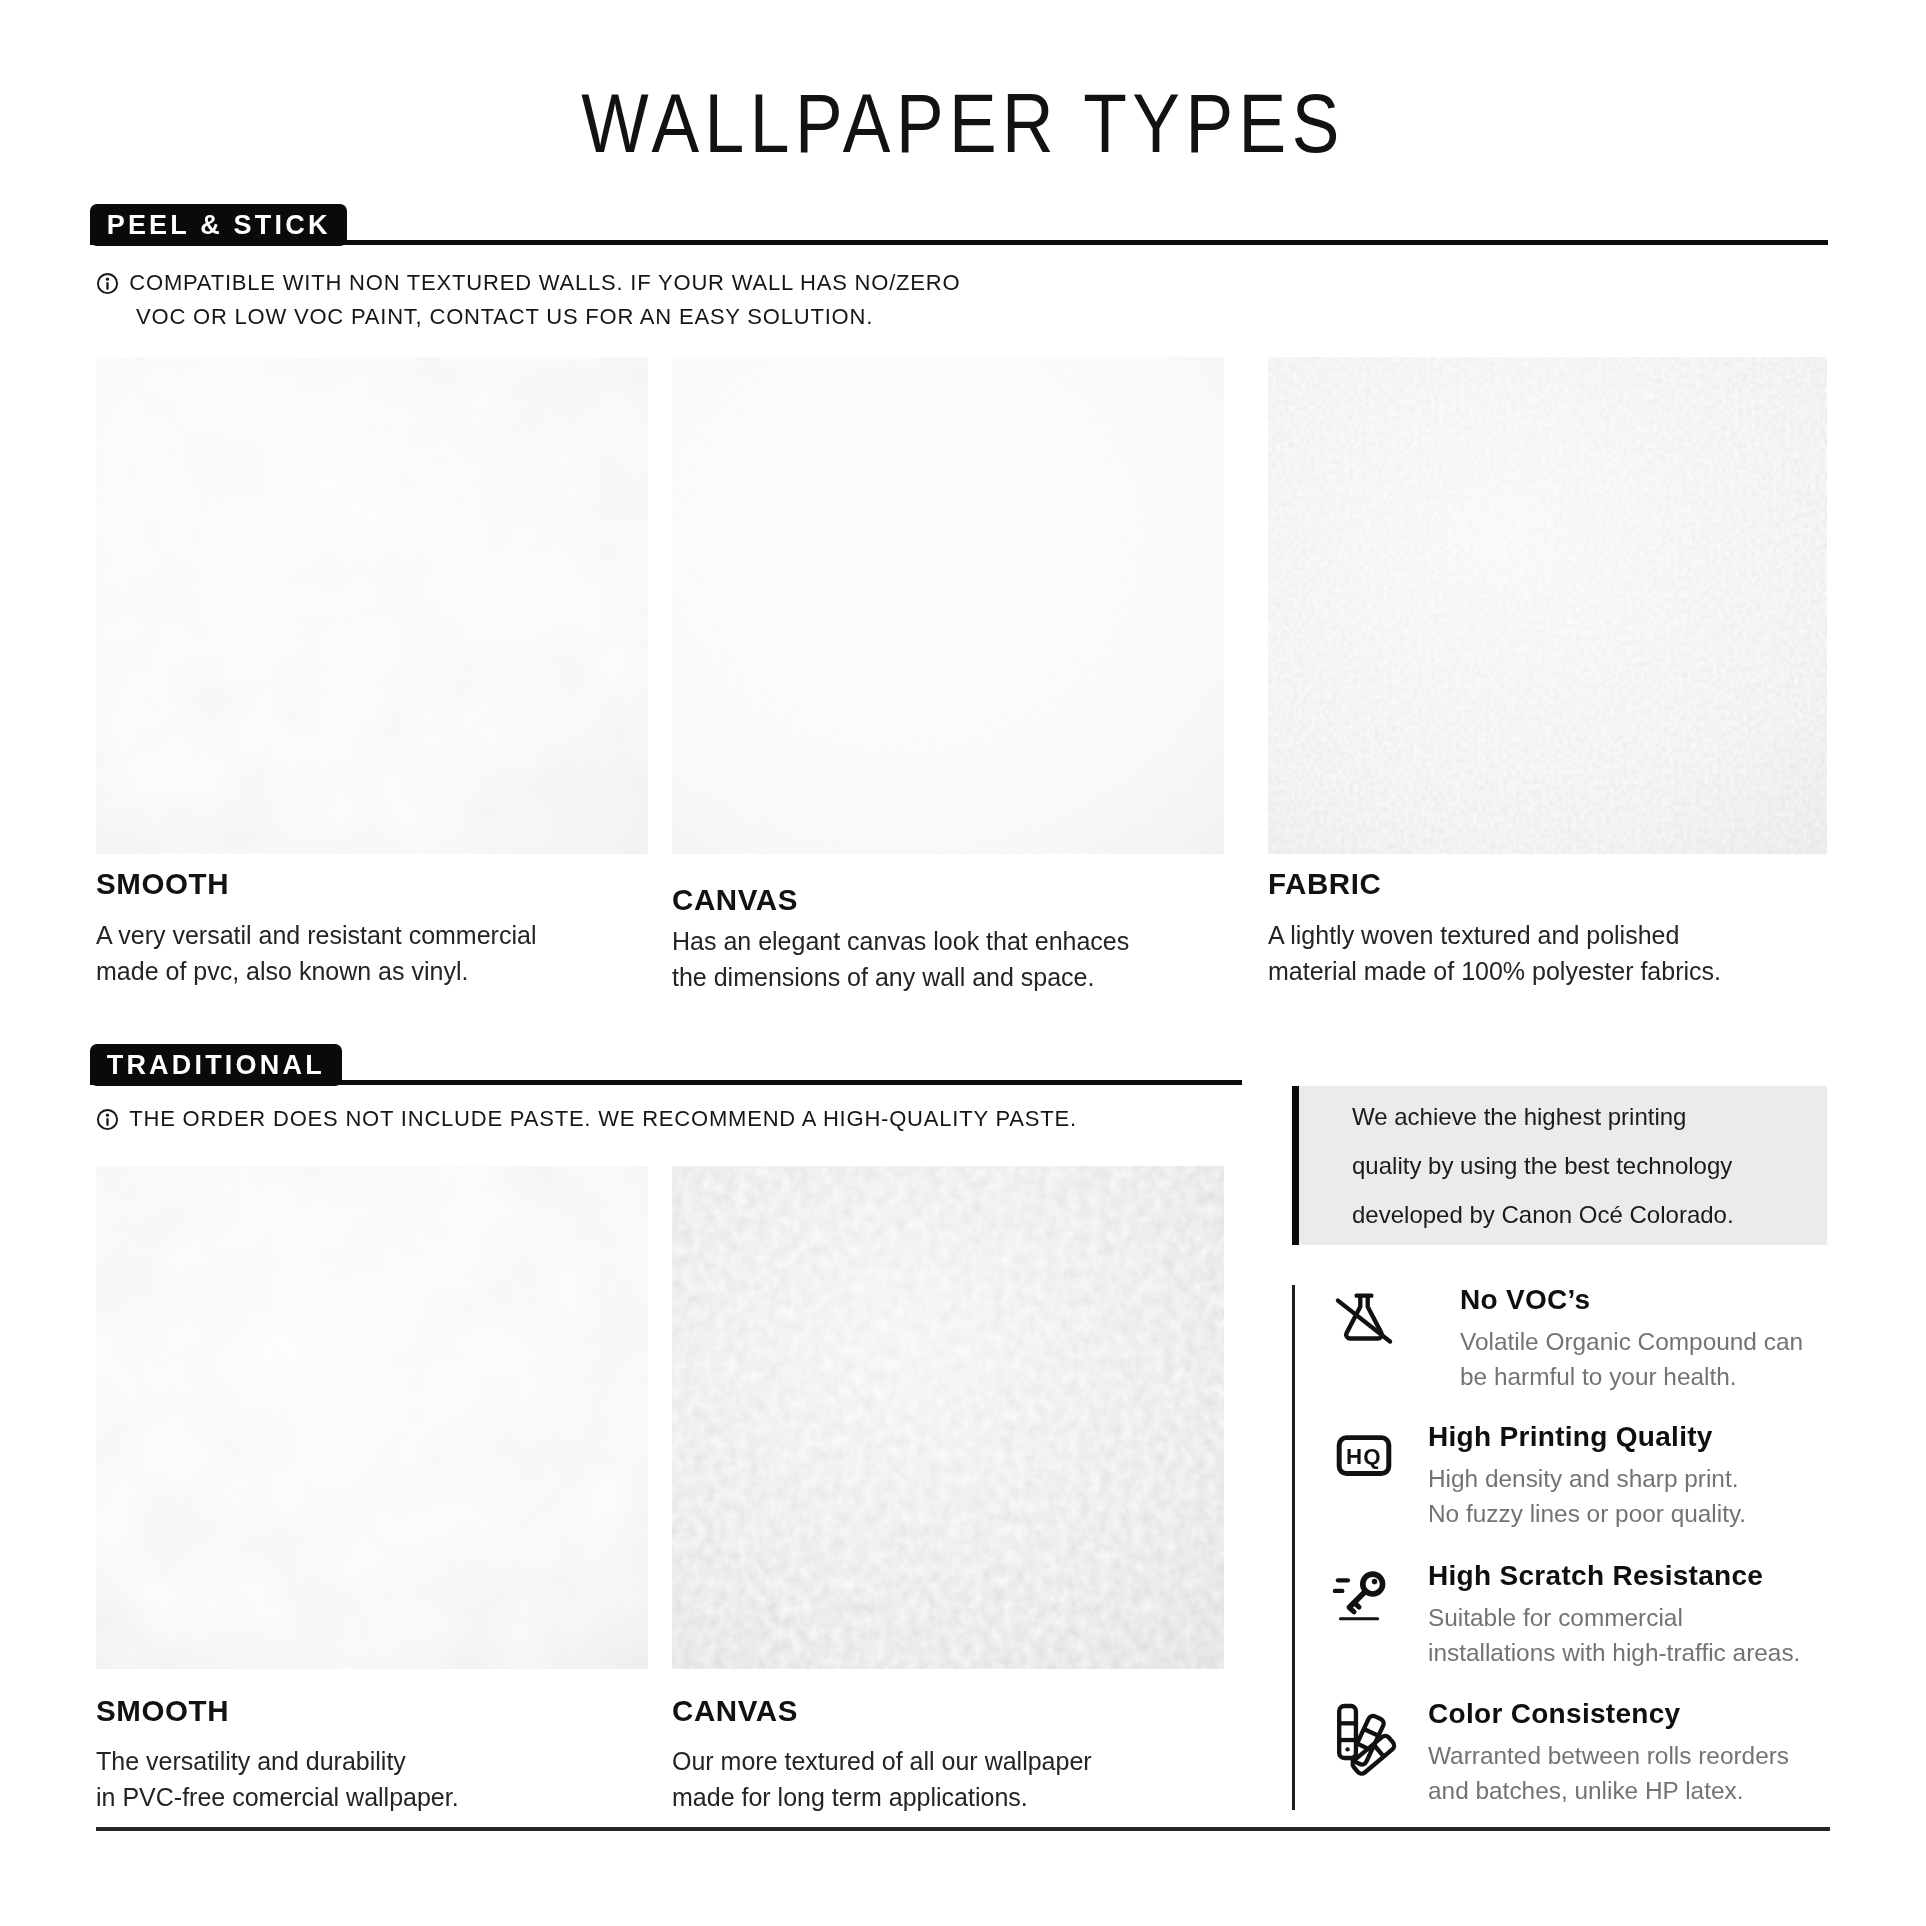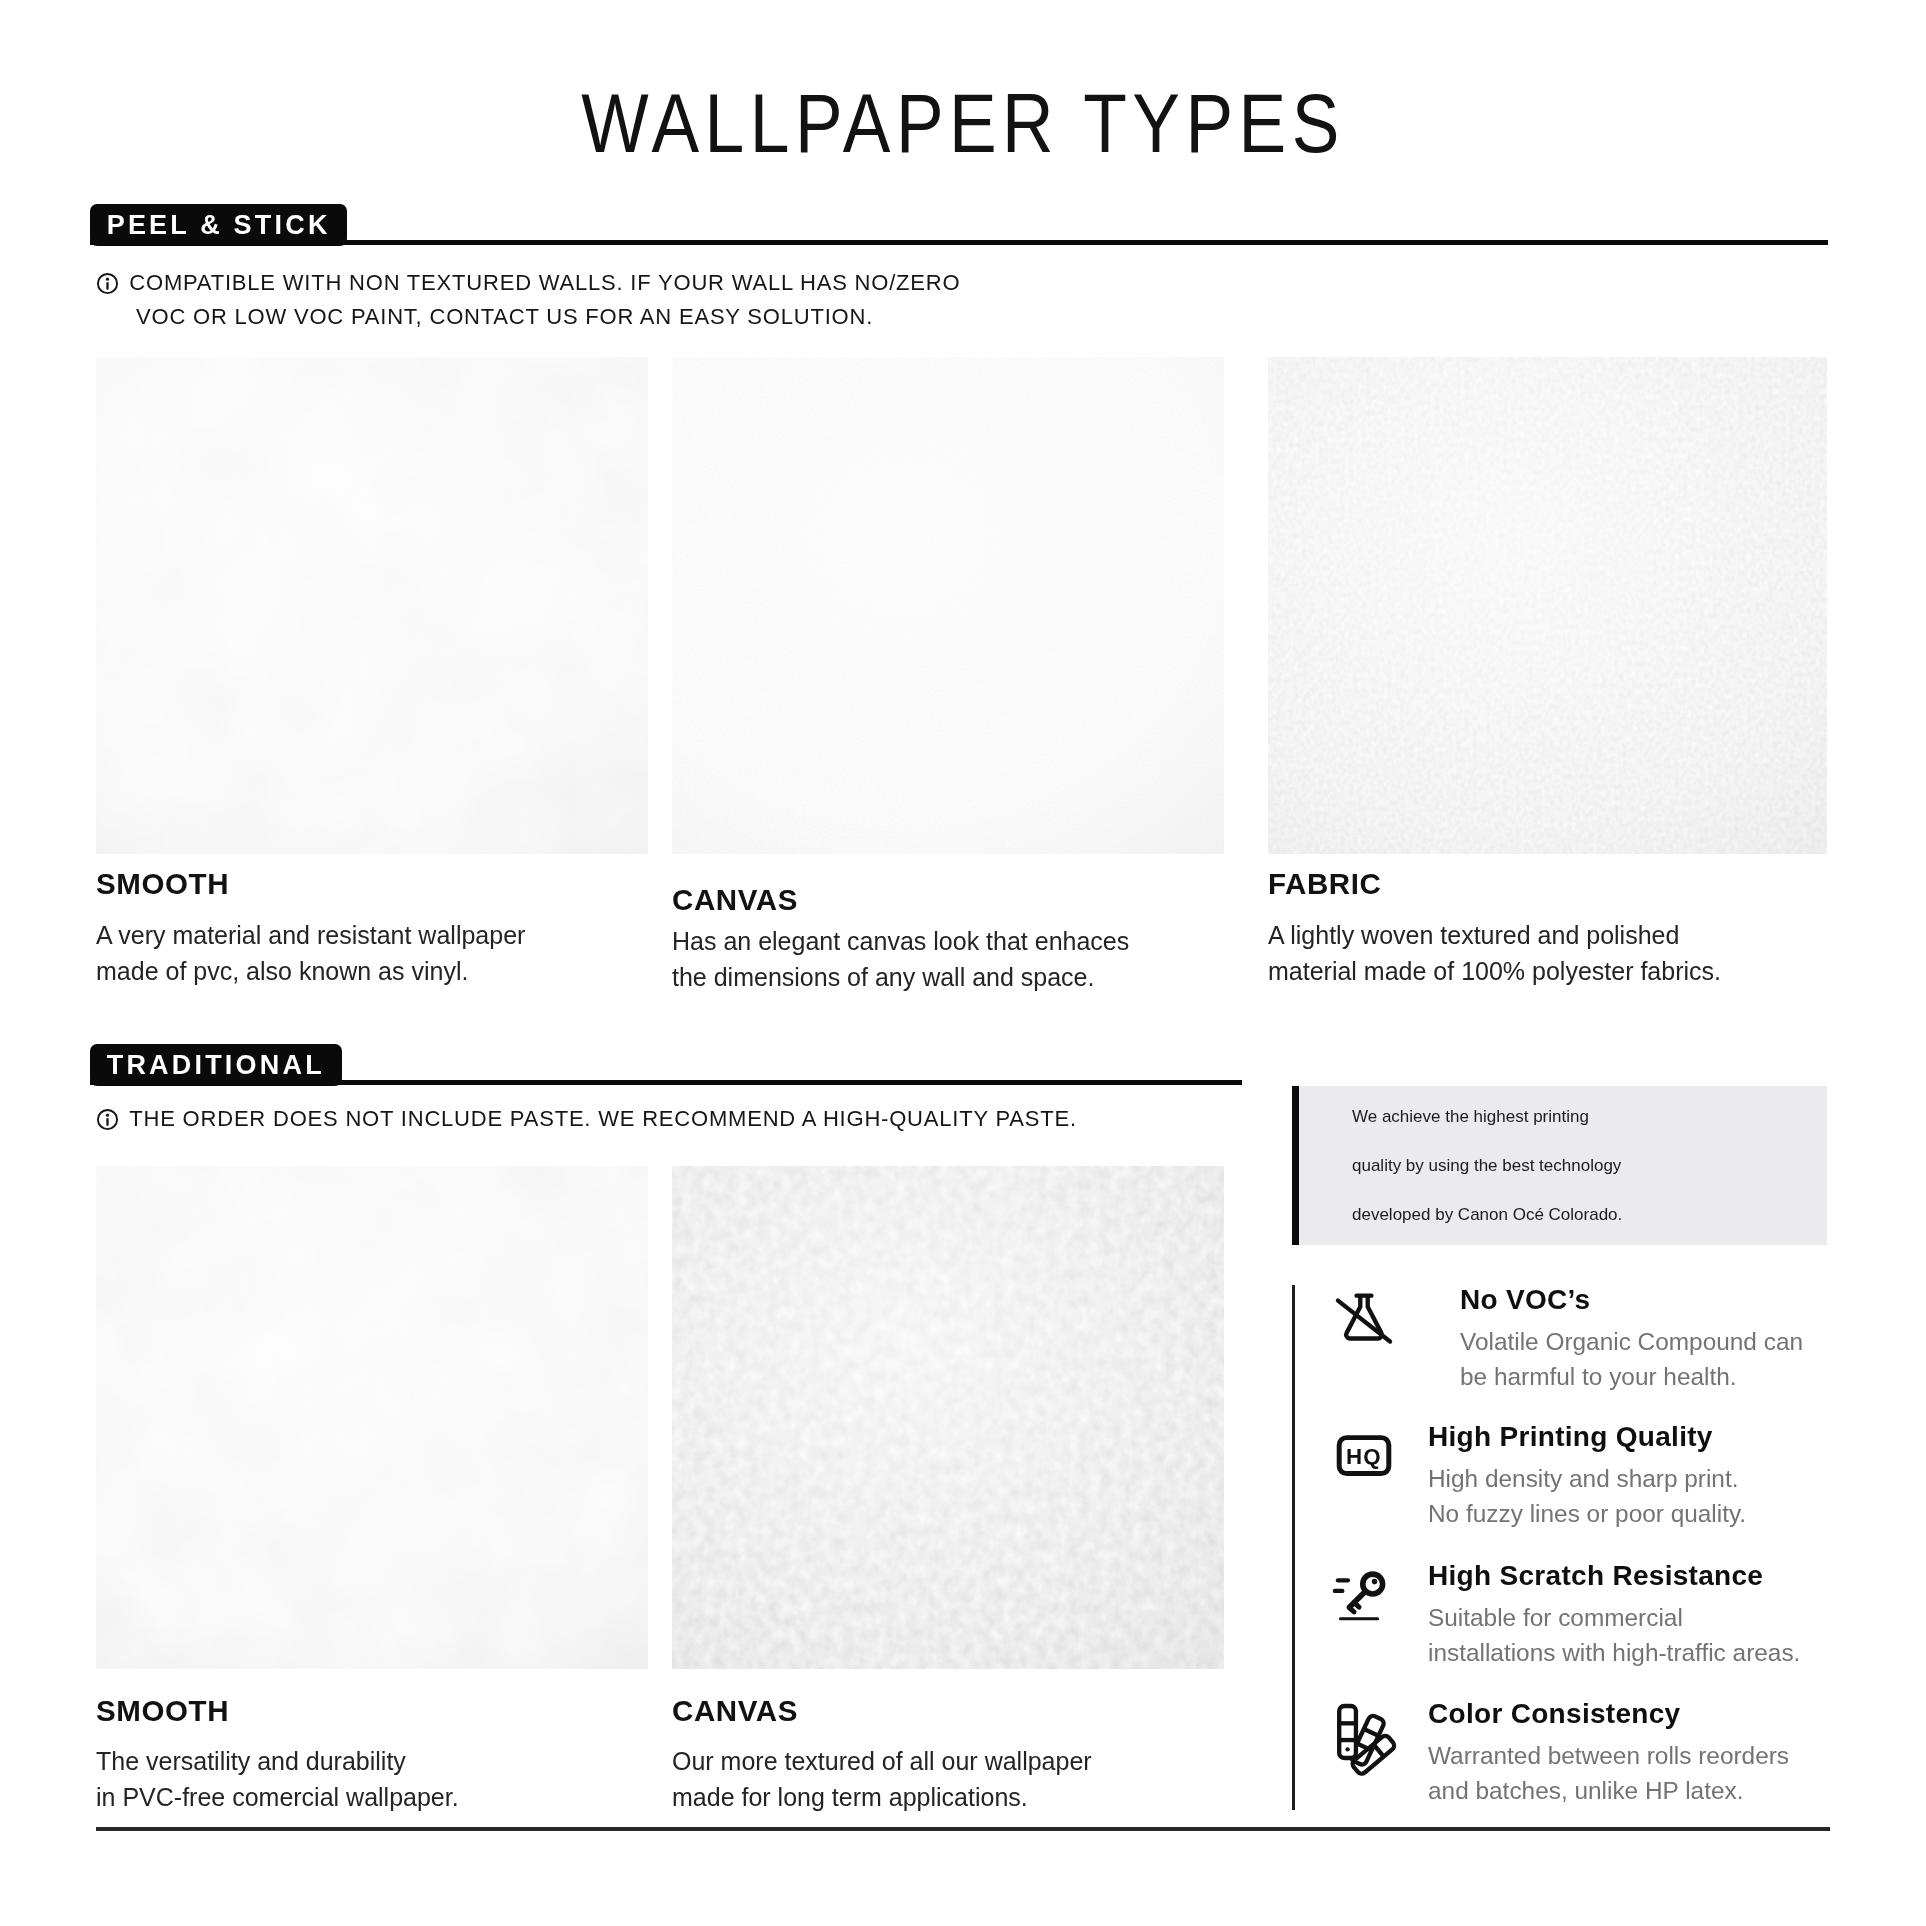--- a/index.html
+++ b/index.html
@@ -43,21 +43,21 @@
   .sw-tr-smooth{left:96px;top:1166px;width:552px;height:503px;}
   .sw-tr-canvas{left:672px;top:1166px;width:552px;height:503px;}
   
   .cap-h{position:absolute;font-size:29.5px;font-weight:600;letter-spacing:0.6px;color:#121212;}
   .cap-d{position:absolute;font-size:25px;font-weight:300;color:#242424;line-height:36px;}
   
   .callout{
     position:absolute;left:1292px;top:1086px;width:535px;height:159px;box-sizing:border-box;
     background:#ebebed;border-left:7.7px solid #0b0b0b;
     display:flex;align-items:center;padding-left:53px;
-    font-size:17px;line-height:49px;font-weight:300;color:#1b1b1b;
+    font-size:24px;line-height:49px;font-weight:300;color:#1b1b1b;
   }
   .vrule{position:absolute;left:1292px;top:1285px;width:2.6px;height:525px;background:#1f1f1f;}
   .feature{position:absolute;left:1333px;width:505px;display:grid;grid-template-columns:95px 1fr;}
   .f-top-1{top:1284px;gap:32px;} .f-top-2{top:1421px;} .f-top-3{top:1560px;} .f-top-4{top:1698px;}
   .f-icon{width:62px;height:62px;margin-top:2.6px;}
   .f-icon svg{width:100%;height:100%;overflow:visible;}
   .f-title{font-size:28px;font-weight:700;color:#0f0f0f;margin-bottom:7.7px;letter-spacing:0.3px;}
   .f-desc{font-size:24.4px;font-weight:300;color:#737373;line-height:35px;}
   
   .hr-bottom{position:absolute;left:96px;top:1827px;width:1734px;height:3.9px;background:#262626;}
@@ -158,21 +158,21 @@
   </div>
   <div class="swatch sw-ps-fabric">
     <svg viewBox="0 0 871 774" width="559" height="497">
         <rect width="100%" height="100%" fill="#f4f4f5"></rect>
         <rect width="100%" height="100%" filter="url(#t-fabric1)"></rect>
       </svg>
   </div>
 
   <div class="cap-h" style="left:96px;top:867px">SMOOTH</div>
   <div class="cap-d" style="left:96px;top:917px">
-    <div>A very material and resistant wallpaper</div>
+    <div>A very versatil and resistant commercial</div>
     <div>made of pvc, also known as vinyl.</div>
   </div>
 
   <div class="cap-h" style="left:672px;top:883px">CANVAS</div>
   <div class="cap-d" style="left:672px;top:923px">
     <div>Has an elegant canvas look that enhaces</div>
     <div>the dimensions of any wall and space.</div>
   </div>
 
   <div class="cap-h" style="left:1268px;top:867px">FABRIC</div>

